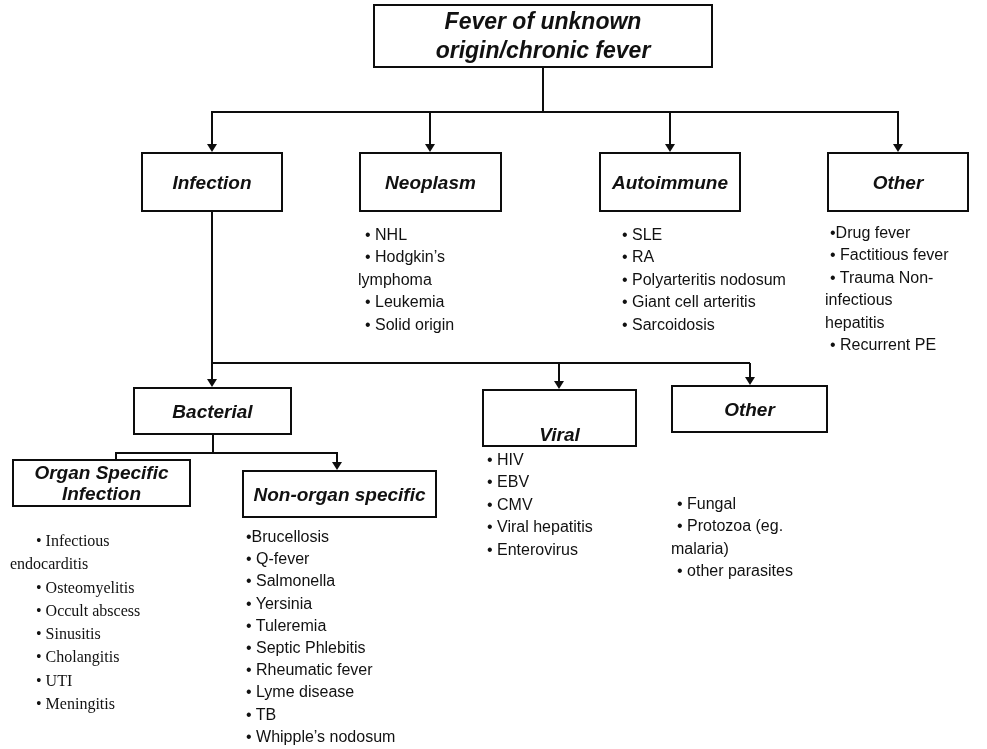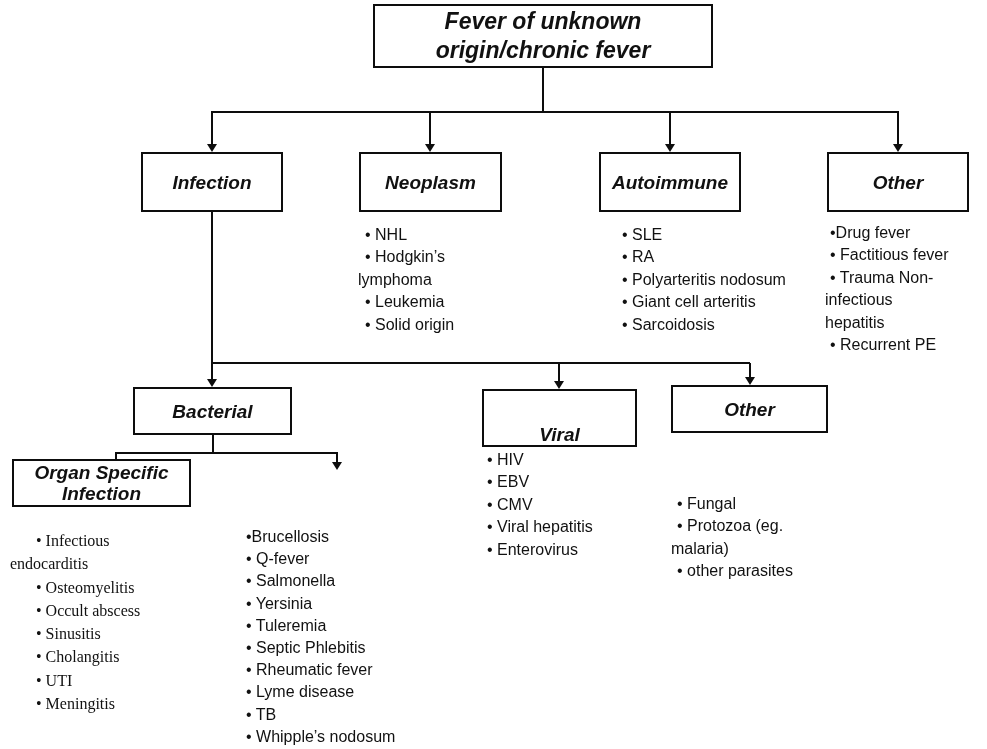--- a/index.html
+++ b/index.html
@@ -157,20 +157,23 @@
       <div class="li">• Fungal</div>
       <div class="li">• Protozoa (eg.
 malaria)</div>
       <div class="li">• other parasites</div>
     </div>
 
   <div class="node" style="left:12px; top:459px; width:179px; height:48px;">
     <span class="box-label">Organ Specific
 Infection</span>
   </div>
+  <div class="node" style="left:242px; top:470px; width:195px; height:48px;">
+    <span class="box-label">Non-organ specific</span>
+  </div>
 
   <div class="list ind26 lh23" style="left:10px; top:529px; width:210px;font-family:Liberation Serif, serif;">
       <div class="li">• Infectious
 endocarditis</div>
       <div class="li">• Osteomyelitis</div>
       <div class="li">• Occult abscess</div>
       <div class="li">• Sinusitis</div>
       <div class="li">• Cholangitis</div>
       <div class="li">• UTI</div>
       <div class="li">• Meningitis</div>

